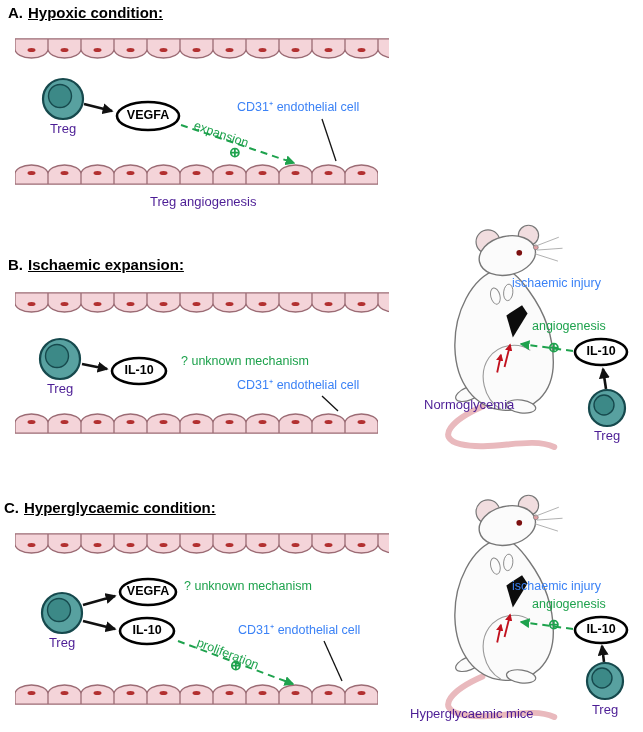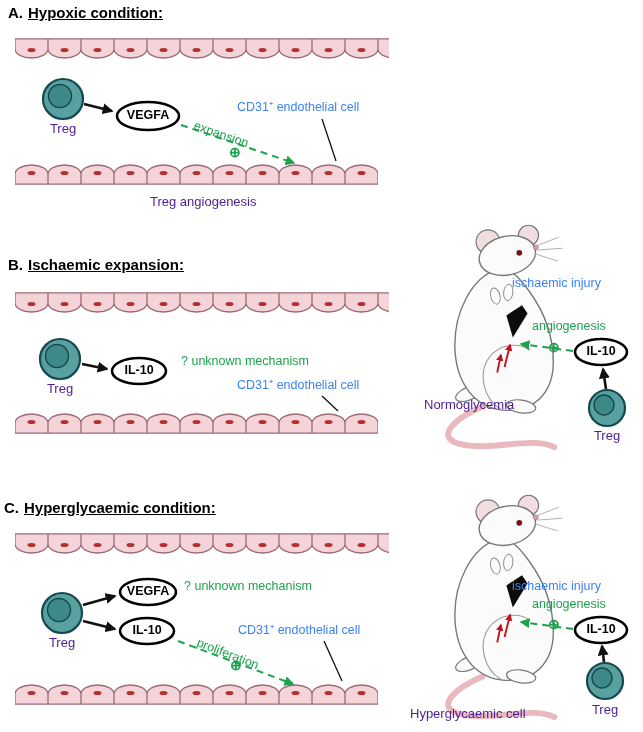--- a/index.html
+++ b/index.html
@@ -163,15 +163,15 @@
   <div class="t oval-lab" style="left:147px;top:631px">IL-10</div>
   <div class="t sm green" style="left:184px;top:580px">? unknown mechanism</div>
   <div class="t sm green rot21" style="left:197px;top:636px">proliferation</div>
   <div class="t plus" style="left:230px;top:658px">⊕</div>
   <div class="t sm" style="left:238px;top:624px">CD31⁺ endothelial cell</div>
   <div class="t sm" style="left:512px;top:580px">ischaemic injury</div>
   <div class="t sm green" style="left:532px;top:598px">angiogenesis</div>
   <div class="t plus" style="left:548px;top:617px">⊕</div>
   <div class="t oval-lab" style="left:601px;top:630px">IL-10</div>
   <div class="t lbl ctr" style="left:605px;top:703px">Treg</div>
-  <div class="t lbl" style="left:410px;top:707px">Hyperglycaemic cell</div>
+  <div class="t lbl" style="left:410px;top:707px">Hyperglycaemic mice</div>
 
 </div>
 
 </body></html>

